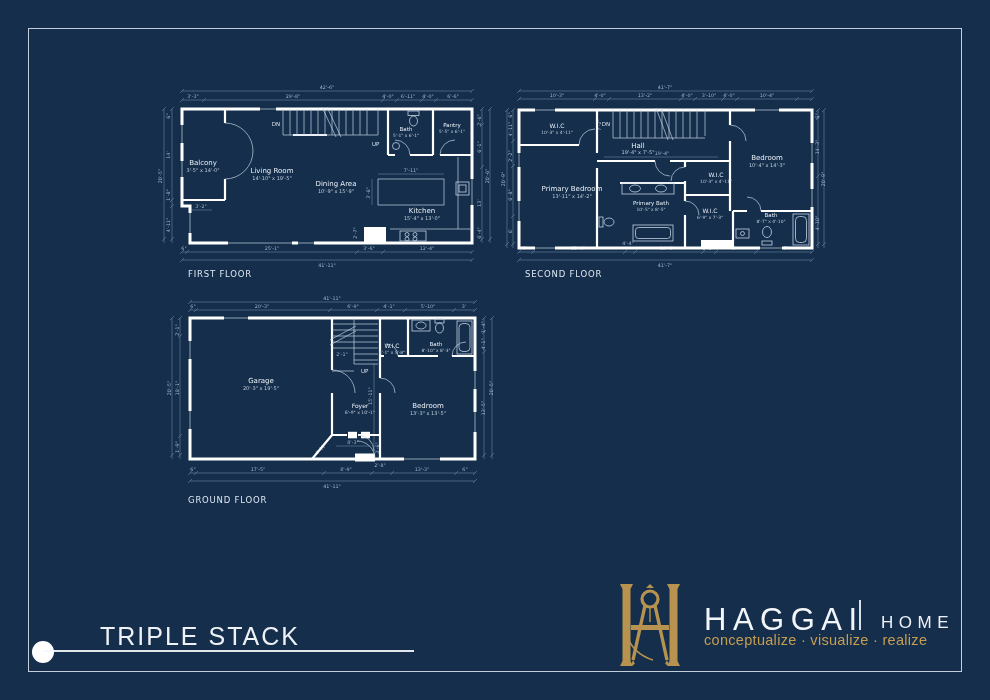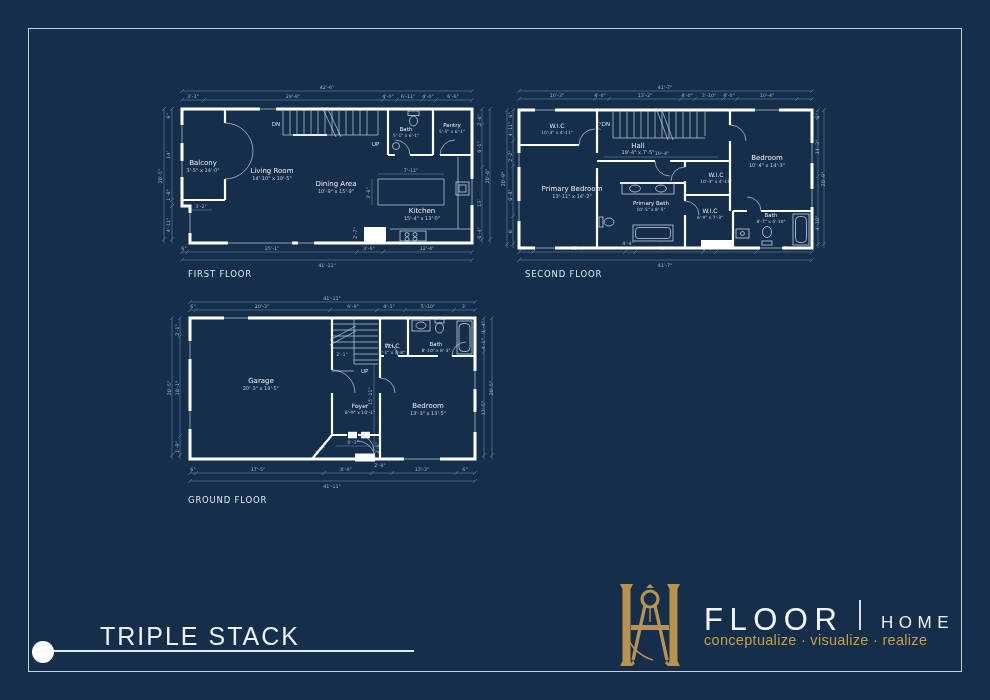--- a/index.html
+++ b/index.html
@@ -387,18 +387,18 @@
         <line x1="33" y1="23.5" x2="21" y2="78" stroke-width="3.4"></line>
         <line x1="43" y1="23.5" x2="55" y2="78" stroke-width="3.4"></line>
         <path d="M14,52 Q21,72 41,78" stroke-width="1.6"></path>
         <path d="M38,25 V40" stroke-width="1.4"></path>
       </g>
       <g fill="#b8934f" stroke="none">
         <path d="M21,78 l-2.5,6 4.5,-2 z"></path>
         <path d="M55,78 l2.5,6 -4.5,-2 z"></path>
       </g>
     </svg>
-    <span class="brand-name">FLOOR</span>
+    <span class="brand-name">HAGGAI</span>
     <div class="brand-sep"></div>
     <span class="brand-word2">HOME</span>
     <span class="brand-tag">conceptualize · visualize · realize</span>
   </div>
 </div>
 
 </body></html>

